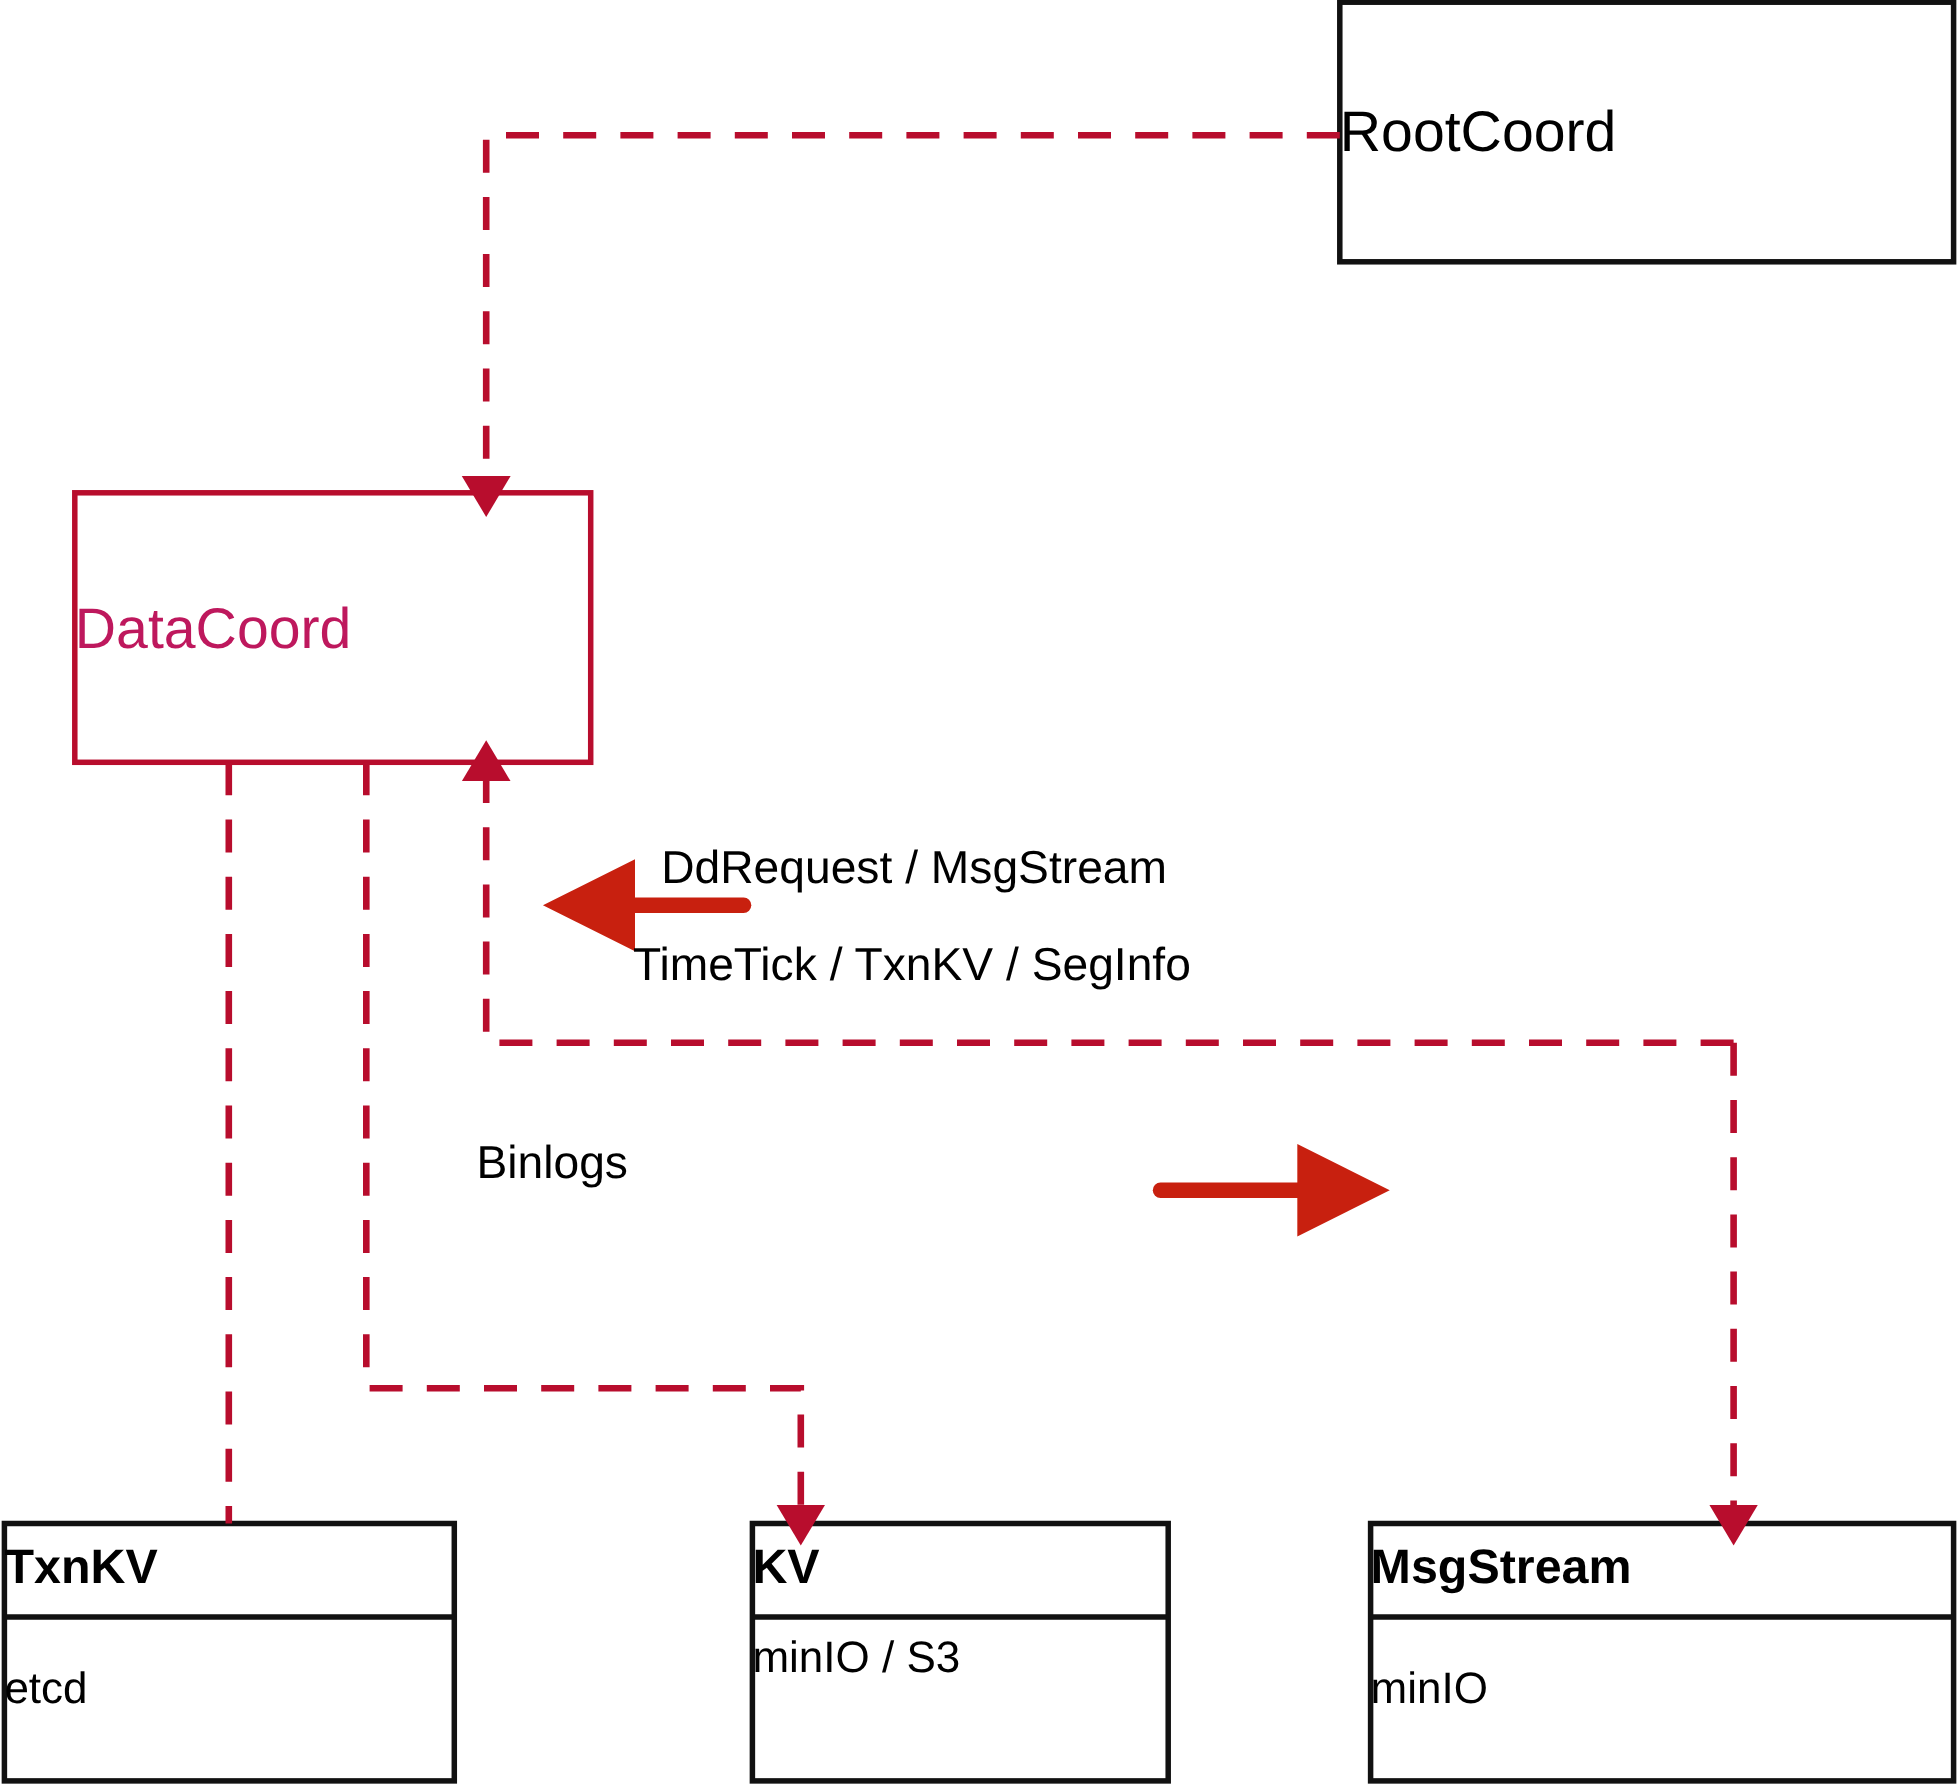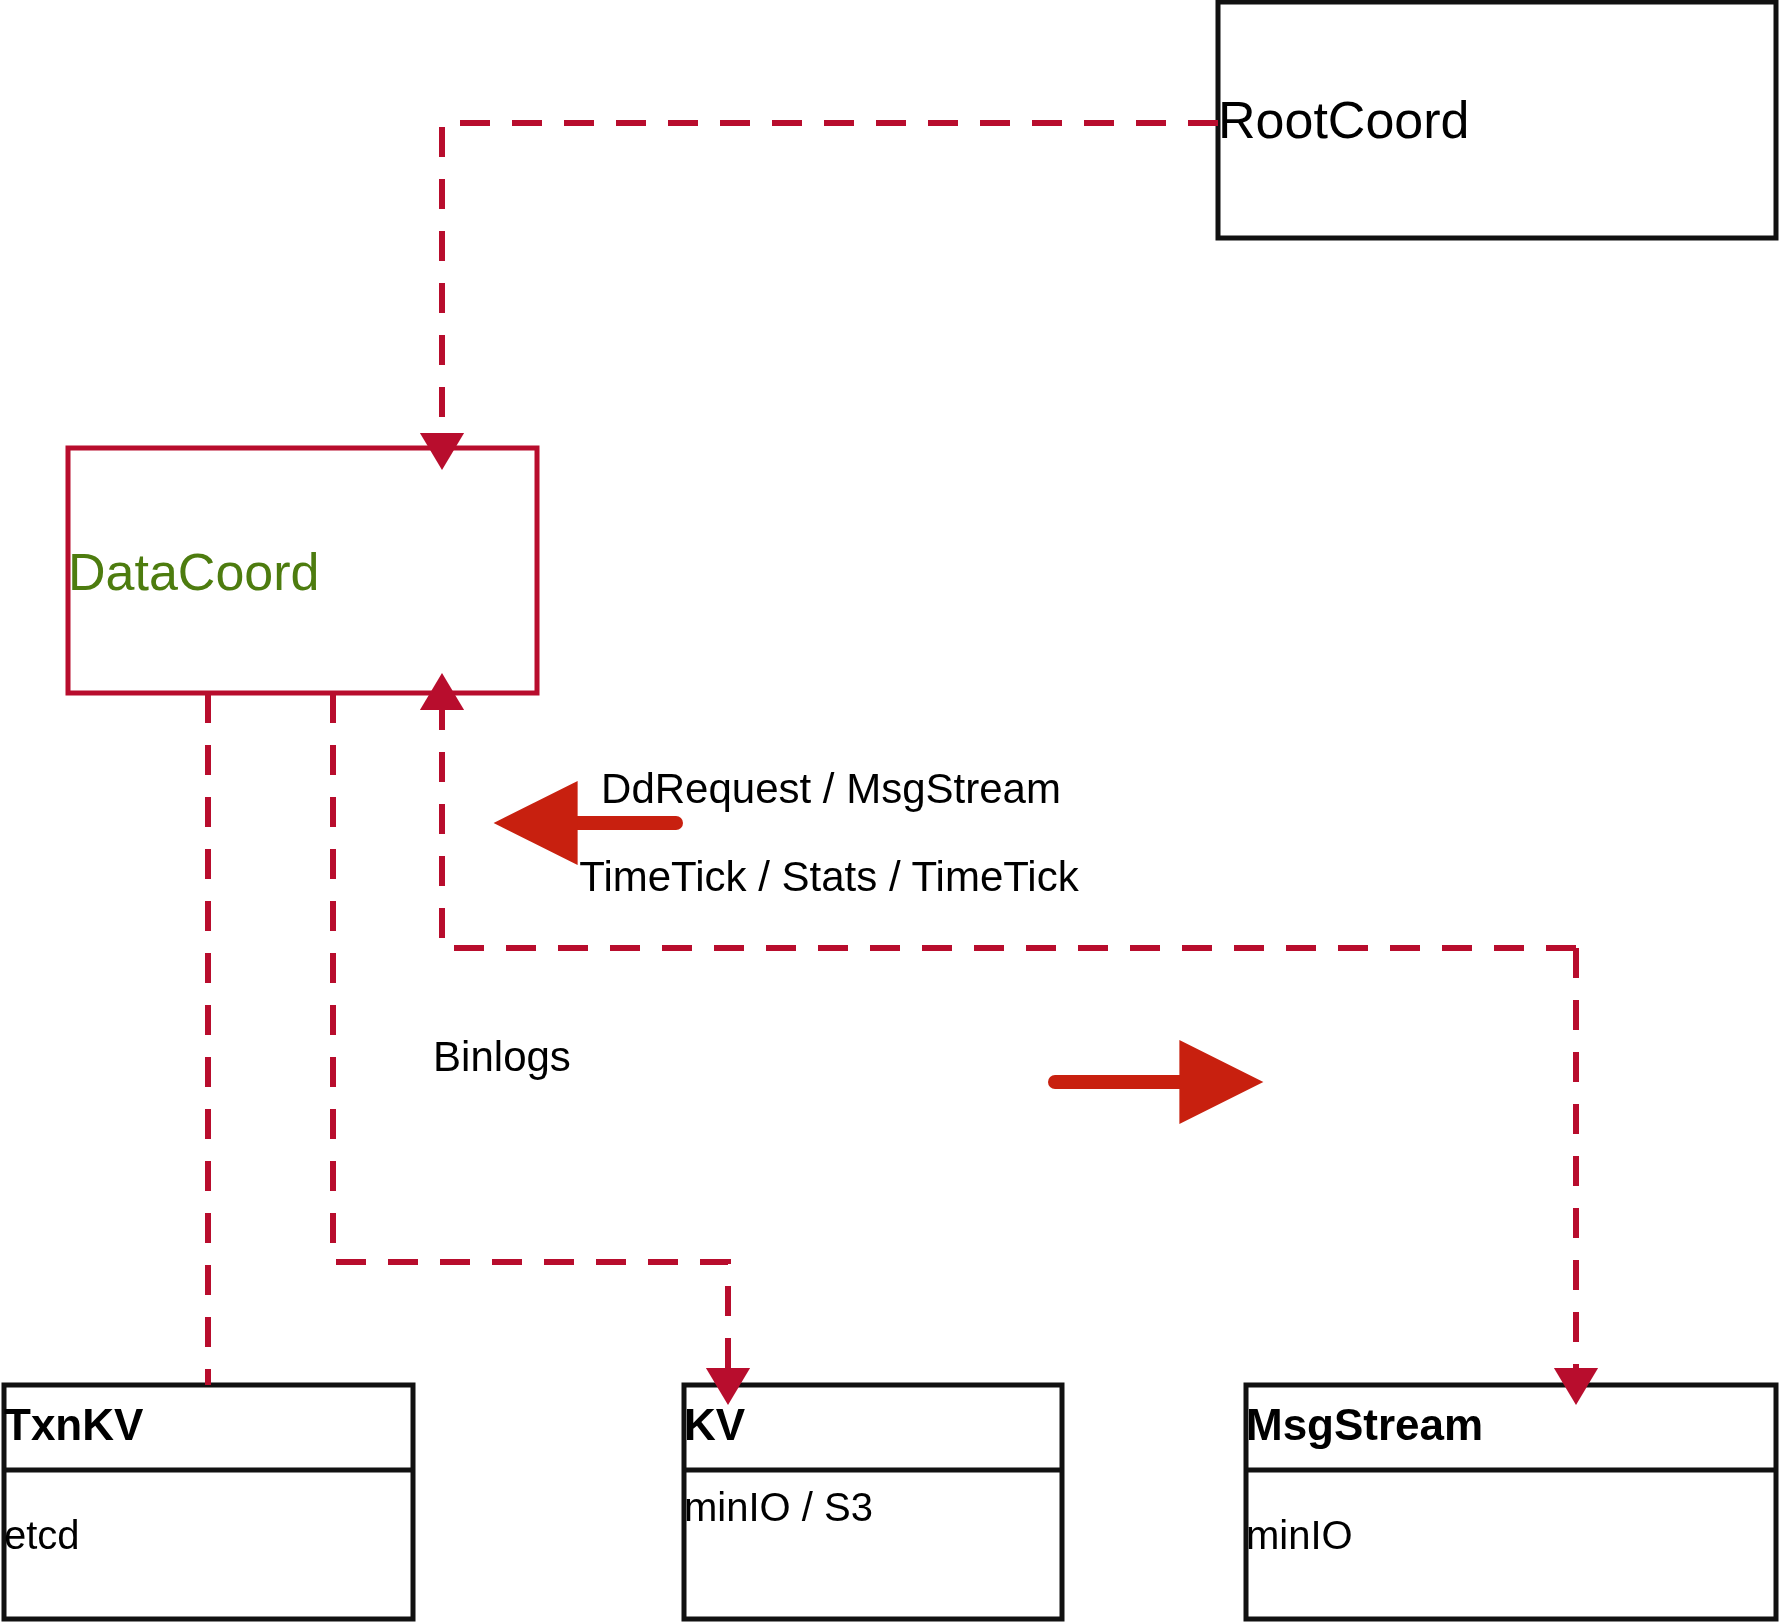--- a/index.html
+++ b/index.html
@@ -88,31 +88,31 @@
     <path d="M333,693 L333,1262 L728,1262 L728,1375" fill="none" stroke="#B80D2D" stroke-width="6" stroke-dasharray="30 22" marker-end="url(#arrowRedDash)"></path>
 
     <path d="M208,693 L208,1385" fill="none" stroke="#B80D2D" stroke-width="6" stroke-dasharray="30 22"></path>
 
     <line x1="676" y1="823" x2="572" y2="823" stroke="#C8200F" stroke-width="14" stroke-linecap="round" marker-end="url(#arrowSolid)"></line>
     <line x1="1055" y1="1082" x2="1185" y2="1082" stroke="#C8200F" stroke-width="14" stroke-linecap="round" marker-end="url(#arrowSolid)"></line>
   </svg>
 
   <div class="node-label big-title" style="left:1218px; top:90px; width:558px;">RootCoord</div>
 
-  <div class="node-label big-title" style="left:68px; top:542px; width:469px; color:#4d7c0f;">DataCoord</div>
+  <div class="node-label big-title" style="left:68px; top:542px; width:469px; color:#be185d;">DataCoord</div>
 
   <div class="node-label box-title" style="left:4px; top:1400px; width:409px;">TxnKV</div>
   <div class="node-label box-sub" style="left:4px; top:1513px; width:409px;">etcd</div>
 
   <div class="node-label box-title" style="left:684px; top:1400px; width:378px;">KV</div>
   <div class="node-label box-sub" style="left:684px; top:1485px; width:378px;">minIO / S3</div>
 
   <div class="node-label box-title" style="left:1246px; top:1400px; width:530px;">MsgStream</div>
   <div class="node-label box-sub" style="left:1246px; top:1513px; width:530px;">minIO</div>
 
 
   <div class="edge-label" style="left:431px; top:767px; width:800px;">DdRequest / MsgStream</div>
 
-  <div class="edge-label" style="left:429px; top:855px; width:800px;">TimeTick / Stats / TimeTick</div>
+  <div class="edge-label" style="left:429px; top:855px; width:800px;">TimeTick / TxnKV / SegInfo</div>
 
   <div class="edge-label" style="left:302px; top:1035px; width:400px;">Binlogs</div>
 
 </div>
 
 </body></html>

